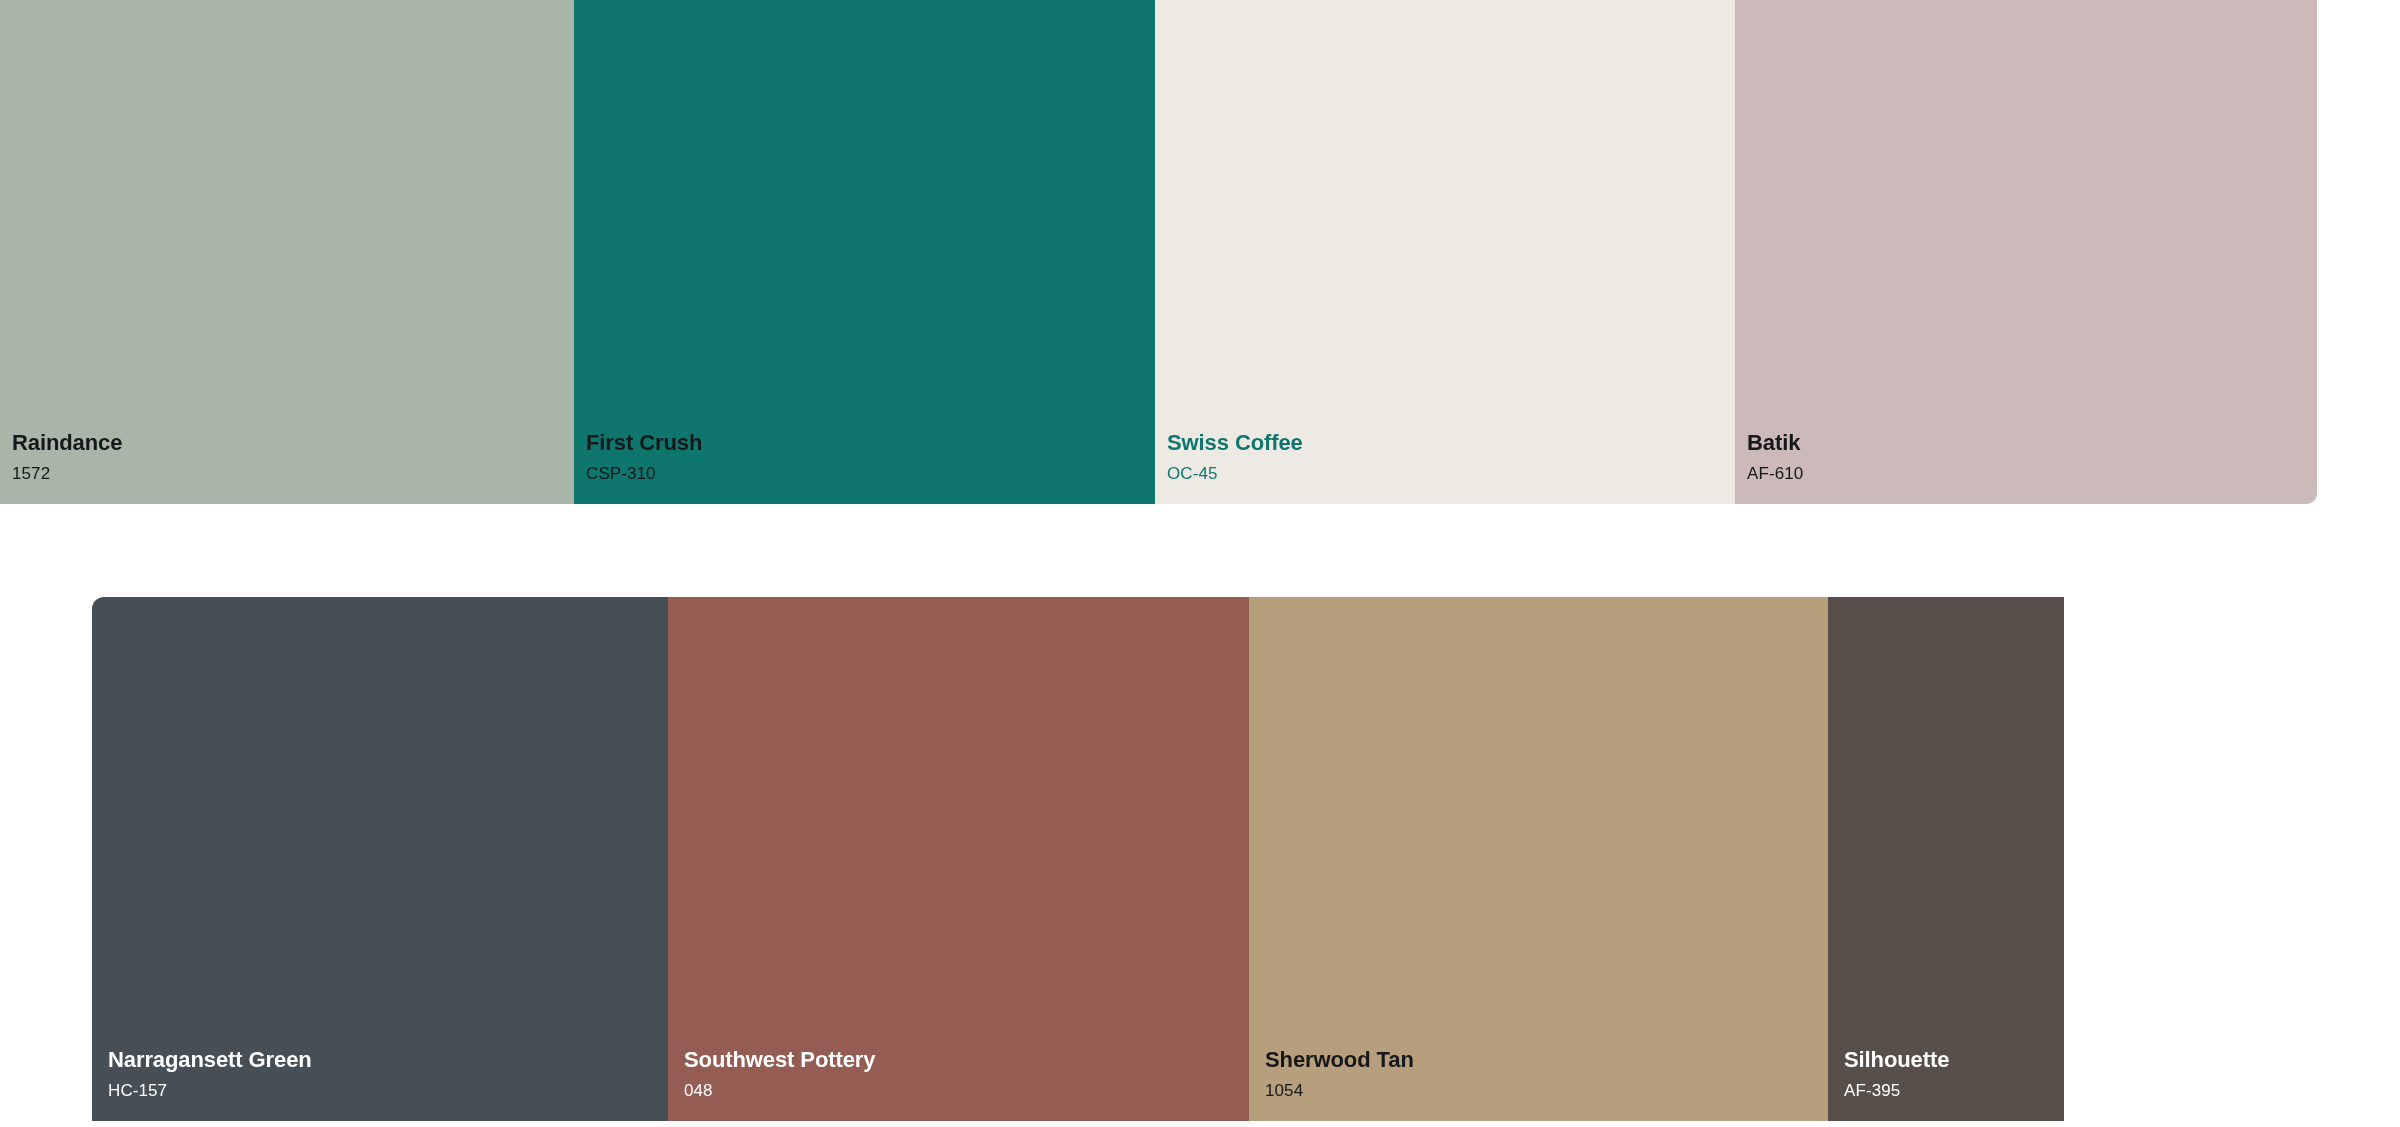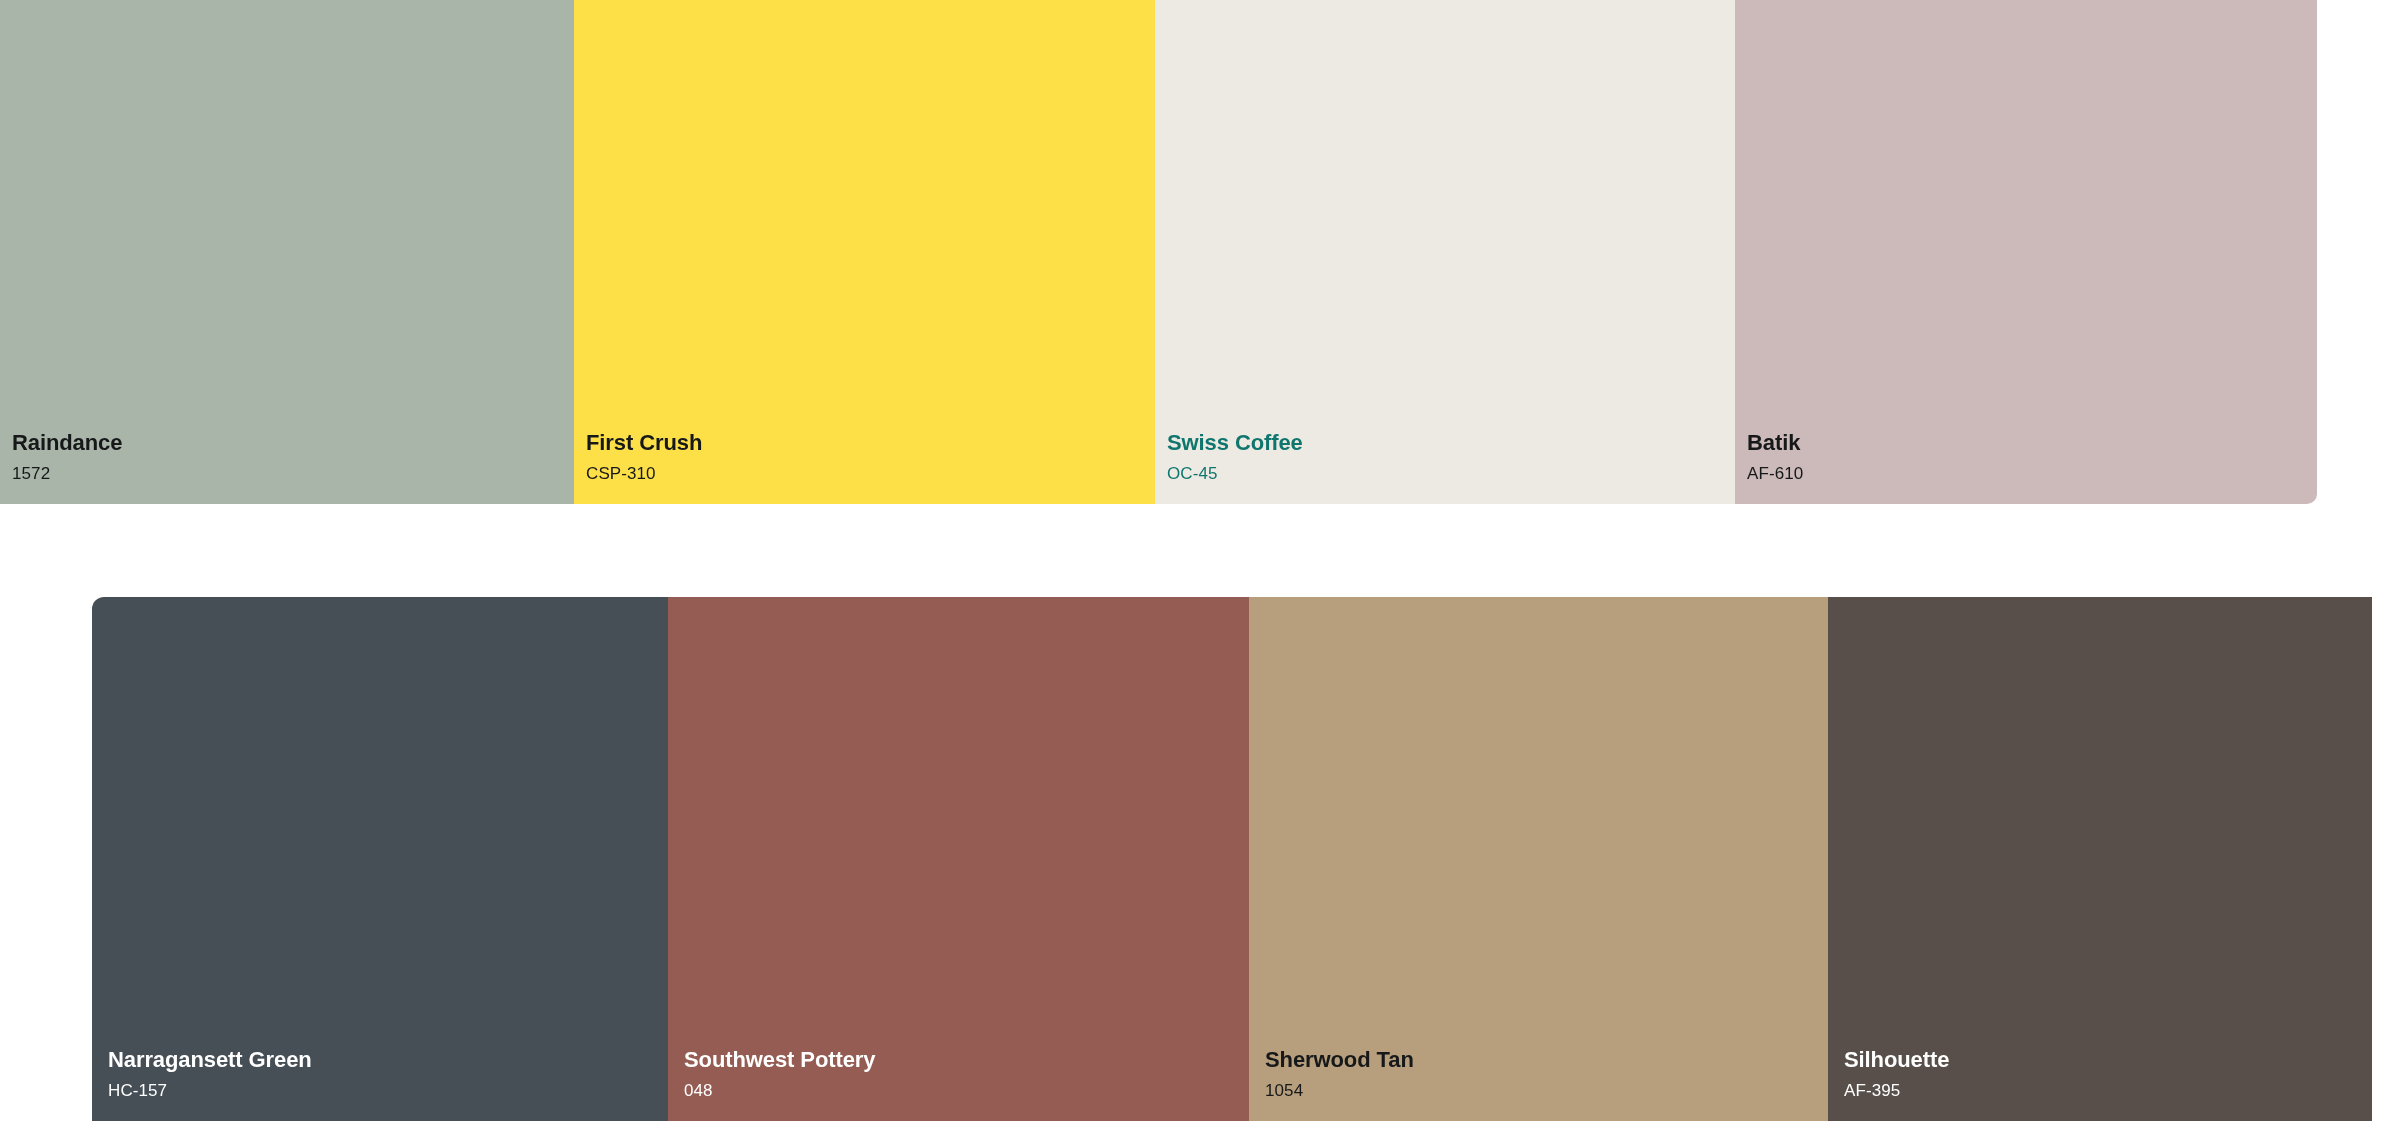--- a/index.html
+++ b/index.html
@@ -33,21 +33,21 @@
     top: 0px;
     width: 2317px;
     height: 504px;
     border-radius: 0 0 10px 0;
   }
 
   
   #palette-row-bottom {
     left: 92px;
     top: 597px;
-    width: 2280px;
+    width: 1972px;
     height: 524px;
     border-radius: 12px 0 0 0;
   }
 
   .swatch {
     position: relative;
     height: 100%;
     box-sizing: border-box;
     flex: 0 0 auto;
   }
@@ -87,21 +87,21 @@
 
 <div id="stage">
 
   <div class="palette-row" id="palette-row-top">
       <div class="swatch" style="width: 574px; background: rgb(169, 181, 169);">
         <div class="swatch-caption" style="color: rgb(22, 24, 26);">
           <span class="swatch-name">Raindance</span>
           <span class="swatch-code">1572</span>
         </div>
       </div>
-      <div class="swatch" style="width: 581px; background: #fde047;">
+      <div class="swatch" style="width: 581px; background: #0f766e;">
         <div class="swatch-caption" style="color: rgb(22, 24, 26);">
           <span class="swatch-name">First Crush</span>
           <span class="swatch-code">CSP-310</span>
         </div>
       </div>
       <div class="swatch" style="width: 580px; background: rgb(237, 234, 227);">
         <div class="swatch-caption" style="color: #0f766e;">
           <span class="swatch-name">Swiss Coffee</span>
           <span class="swatch-code">OC-45</span>
         </div>

